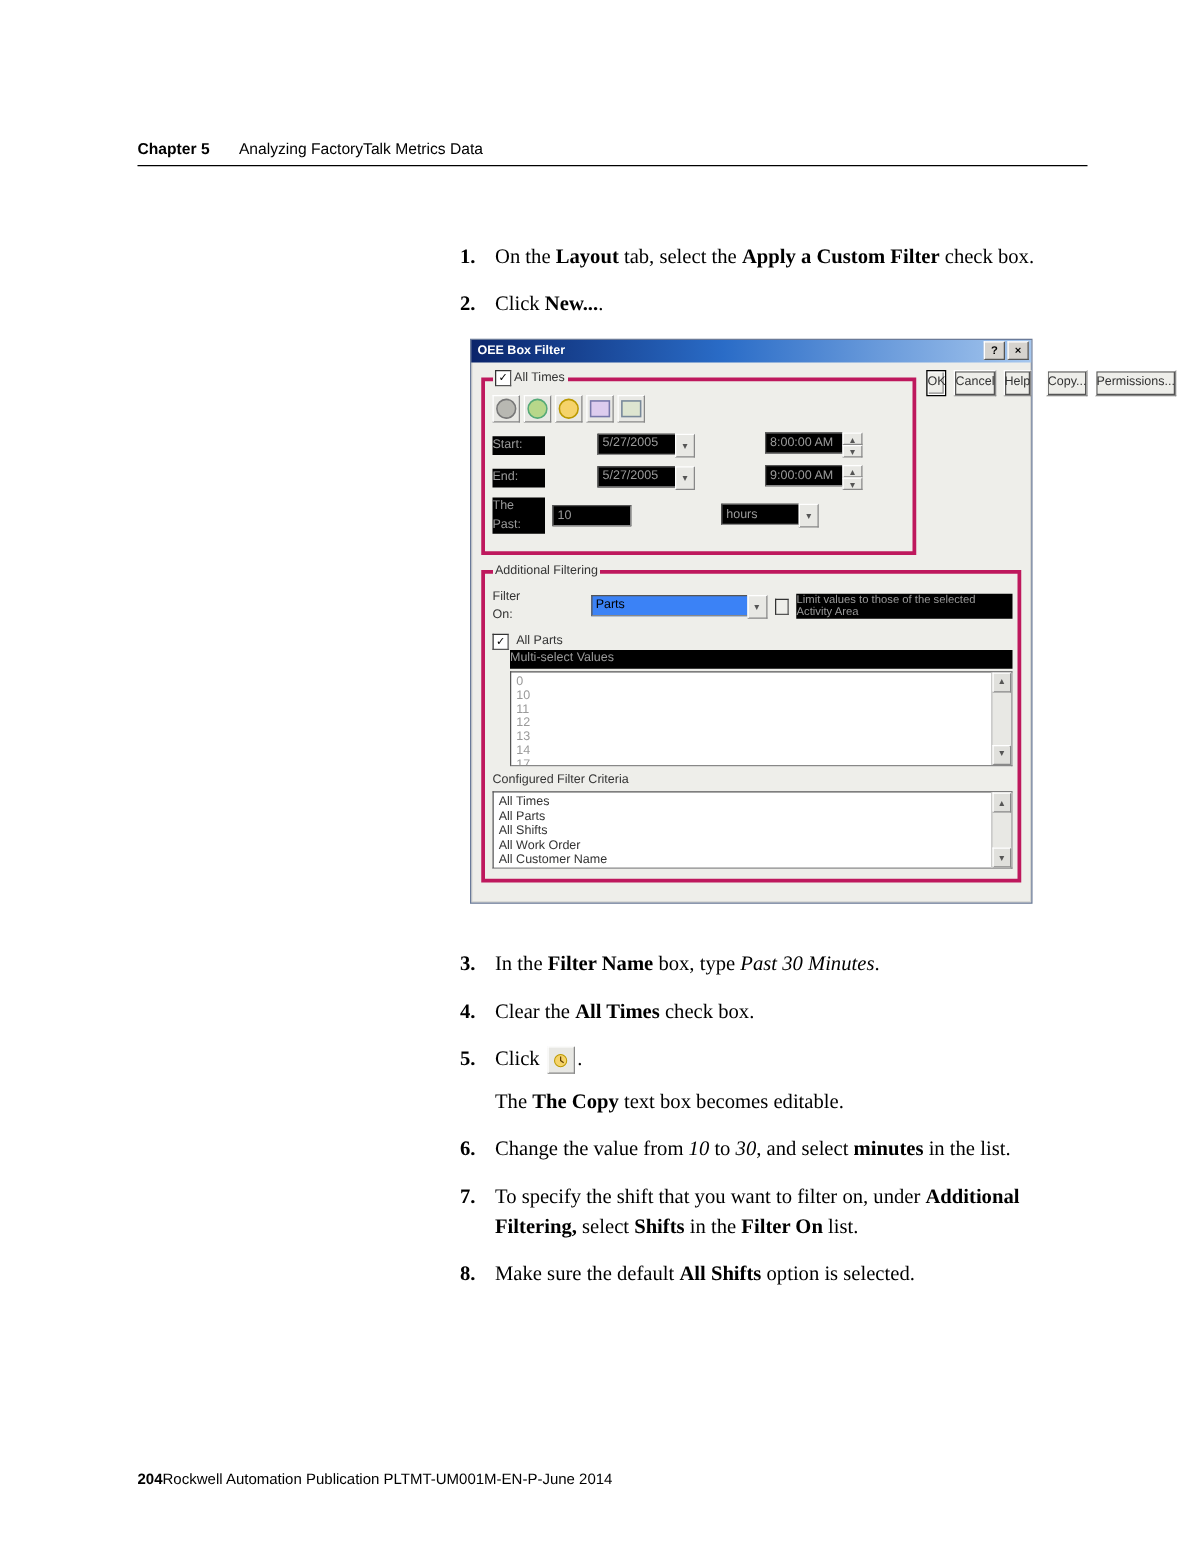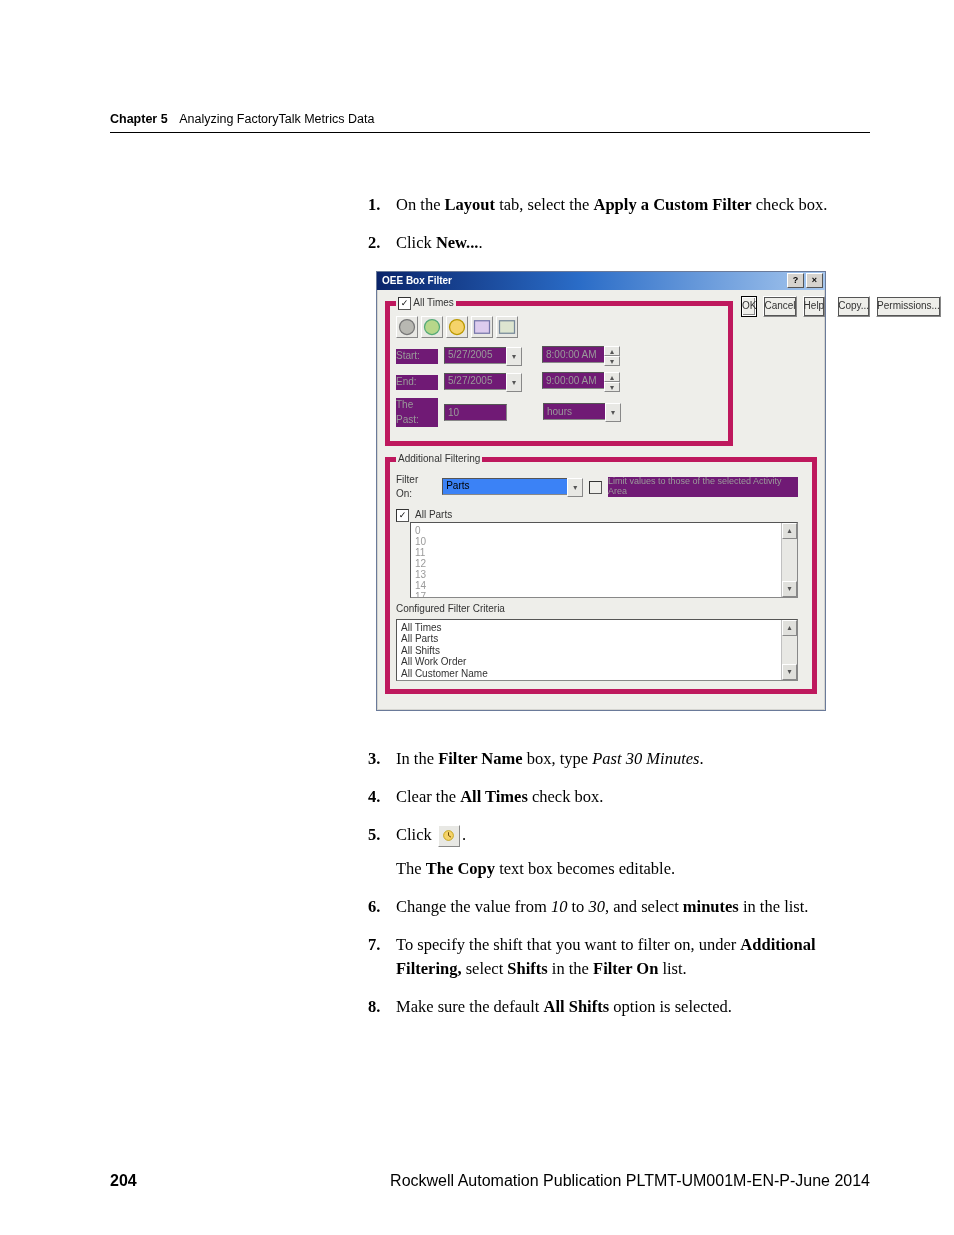--- a/index.html
+++ b/index.html
@@ -14,21 +14,21 @@
   }
   .page {
     padding: 112px 84px 50px 110px;
   }
   .running-head {
     font-family: Arial, Helvetica, sans-serif;
     font-size: 12.5px;
     margin-bottom: 6px;
   }
   .running-head .chapter { font-weight: bold; }
-  .running-head .title { margin-left: 8px; text-align: center; }
+  .running-head .title { margin-left: 20px; text-align: center; }
   .rule {
     border-bottom: 1.2px solid #000;
     width: 760px;
     margin-bottom: 60px;
   }
   .content {
     margin-left: 258px;
     font-size: 16.5px;
     line-height: 1.45;
     width: 500px;
@@ -109,44 +109,45 @@
   .lbl { color:#333; }
   .txt {
     background:#3b82f6;
     border:1px solid #888;
     border-top-color:#555; border-left-color:#555;
     height:15px; padding:0 3px;
     font-size:10px;
     display:flex; align-items:center;
     color:#000;
   }
-  .disabled { color:#9a9a9a; background:#701a75; }
+  .disabled { color:#9a9a9a; background:#000000; }
   fieldset {
-    border:5px solid #be185d;
+    border:3px solid #be185d;
     margin:0 0 6px 0;
-    padding:6px 14px 8px 6px;
+    padding:6px 4px 8px 6px;
   }
   legend { font-size:10px; padding:0 2px; }
   .check {
     width:11px;height:11px;border:1px solid #555;
     border-top-color:#333;border-left-color:#333;
     background:#fff; display:inline-flex; align-items:center; justify-content:center;
     font-size:9px; line-height:1; color:#000;
   }
   .iconbar { display:flex; gap:3px; margin-bottom:8px;}
   .iconbtn {
     width:20px;height:20px;
     background:#e8e8e4;
     border:1px solid #fff;
     border-right-color:#888;border-bottom-color:#888;
     display:flex;align-items:center;justify-content:center;
     font-size:11px;
   }
   .combo {
     display:flex;
+    margin-left:36px;
   }
   .combo .txt { border-right:0; }
   .dbtn {
     width:14px;height:17px;
     background:#e8e8e4;
     border:1px solid #fff;
     border-right-color:#888;border-bottom-color:#888;
     border-top-color:#fff;
     font-size:8px; display:flex;align-items:center;justify-content:center;
     color:#555;
@@ -188,23 +189,22 @@
     position:relative;
     line-height:1.15;
   }
   .sec-label { font-size:10px; margin:4px 0 2px 0; }
   .footer {
     position:absolute;
     bottom:45px;
     left: 110px;
     width: 760px;
     display:flex;
-    justify-content:space-between;
     font-family: Arial, Helvetica, sans-serif;
-    font-size:16px;
+    font-size:12px;
   }
   .footer .pg { font-weight:bold; }
   .inline-icon {
     display:inline-flex;
     width:20px;height:20px;
     background:#e8e8e4;
     border:1px solid #fff;
     border-right-color:#888;border-bottom-color:#888;
     align-items:center;justify-content:center;
     vertical-align:middle;
@@ -326,20 +326,21 @@
                           <span class="txt" style="width:118px">Parts</span>
                           <span class="dbtn">▾</span>
                         </span>
                       <span class="check disabled" style="background:#eeeeea"></span>
                       <span class="lbl disabled" style="font-size:9px;line-height:1.1">Limit values to those of the selected Activity Area</span>
                     </div>
                     <div class="row" style="margin-bottom:0">
                       <span class="check">✓</span>
                       <span class="lbl">All Parts</span>
                     </div>
+                    <div class="lbl disabled" style="margin-left:14px;margin-bottom:2px">Multi-select Values</div>
                     <div class="listbox" style="margin-left:14px">
                       <div>0</div>
                       <div>10</div>
                       <div>11</div>
                       <div>12</div>
                       <div>13</div>
                       <div>14</div>
                       <div>17</div>
                       <div class="sbar">
                           <span class="arr">▴</span>

